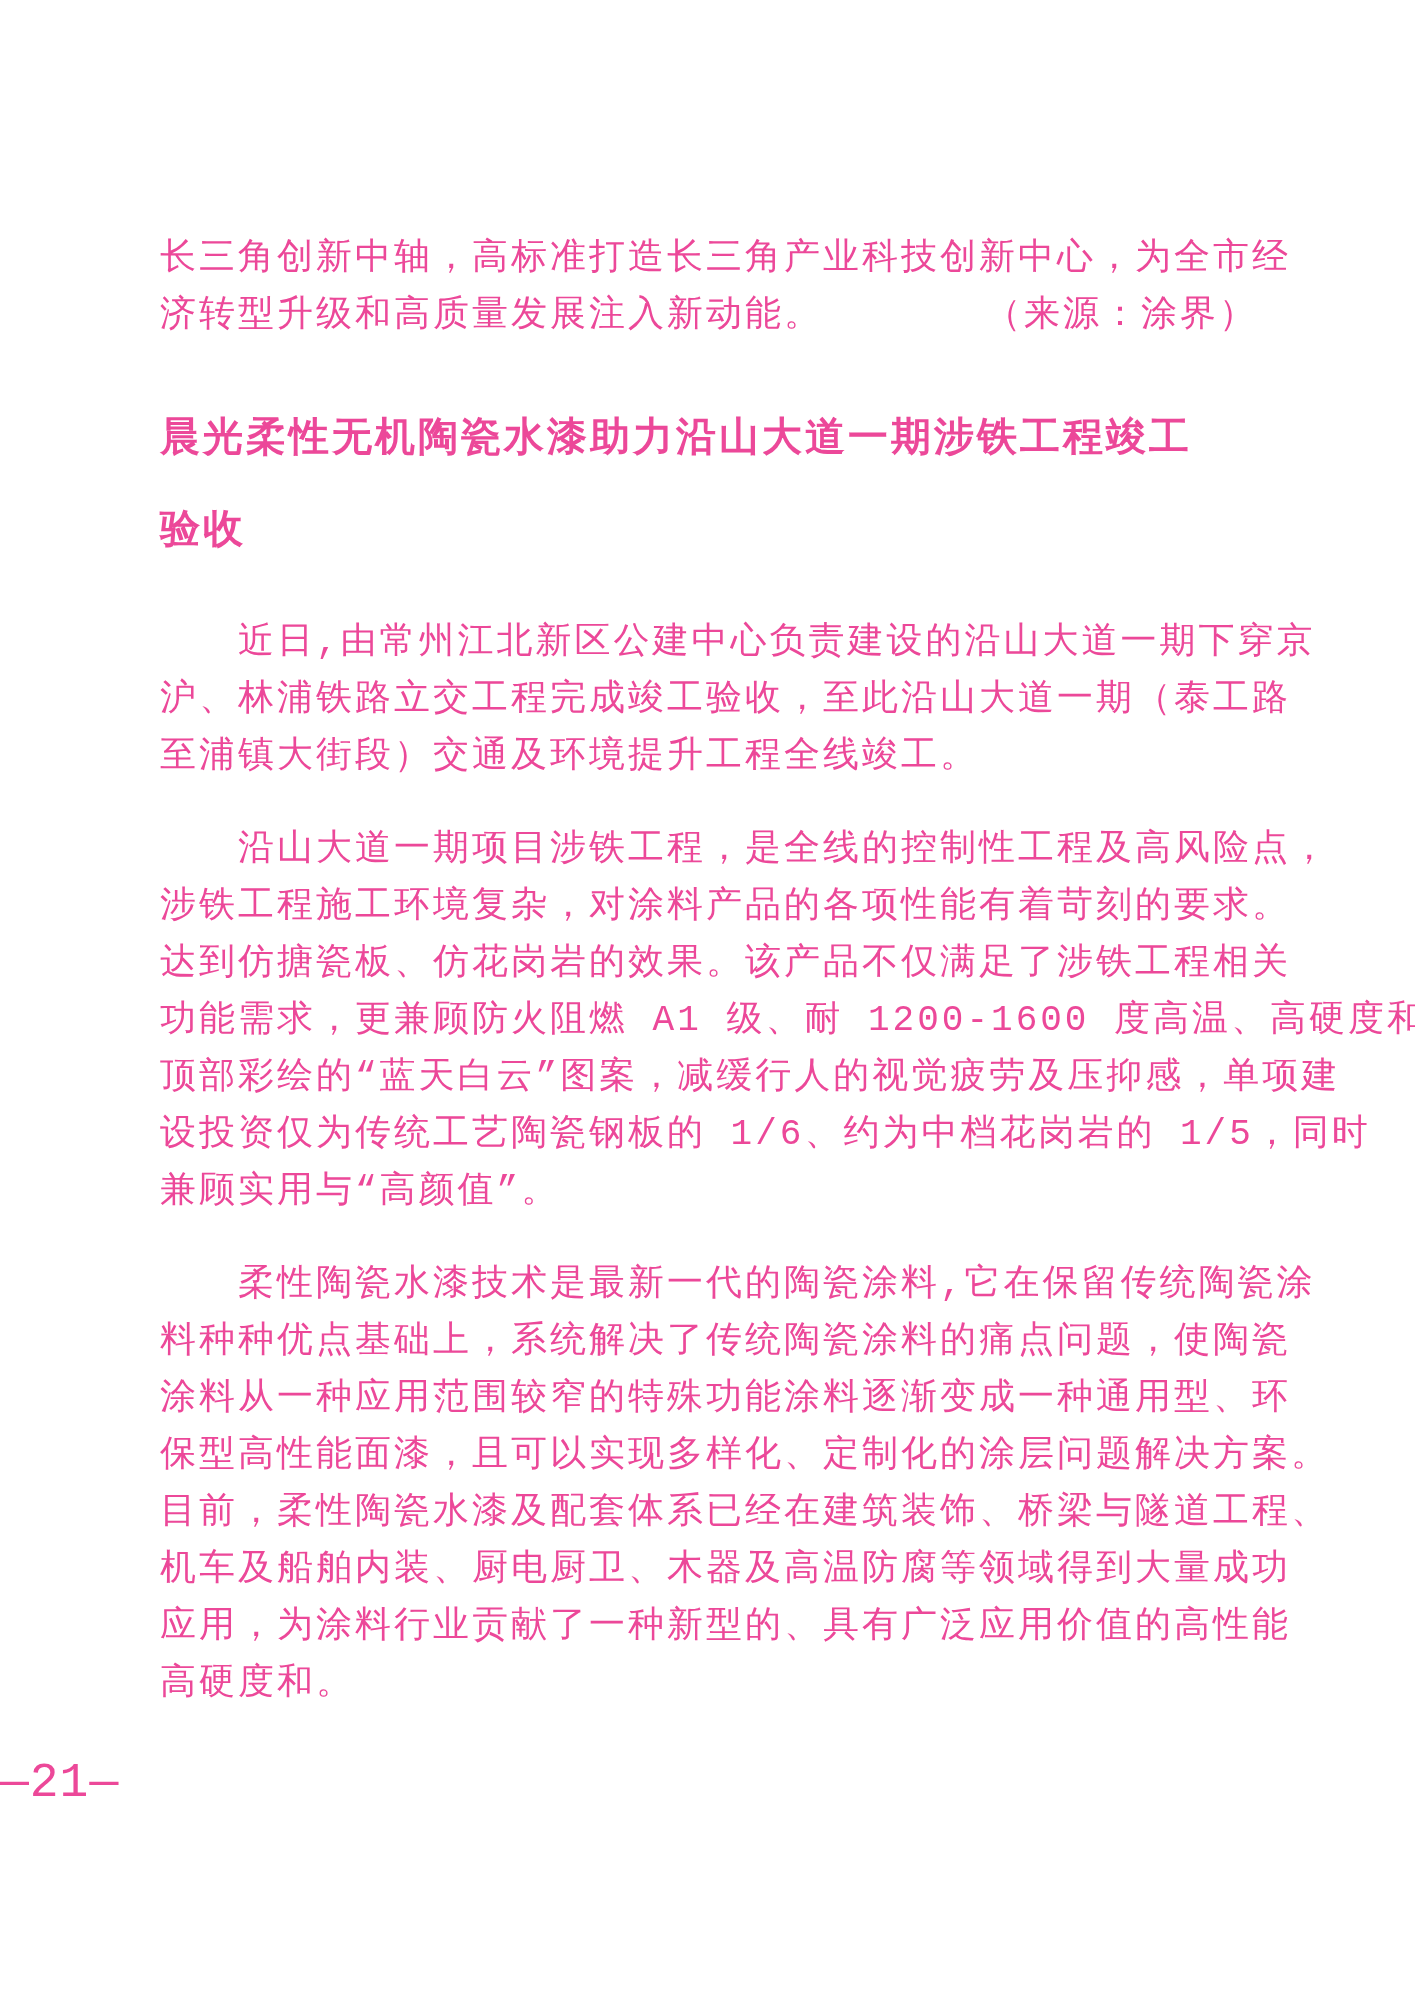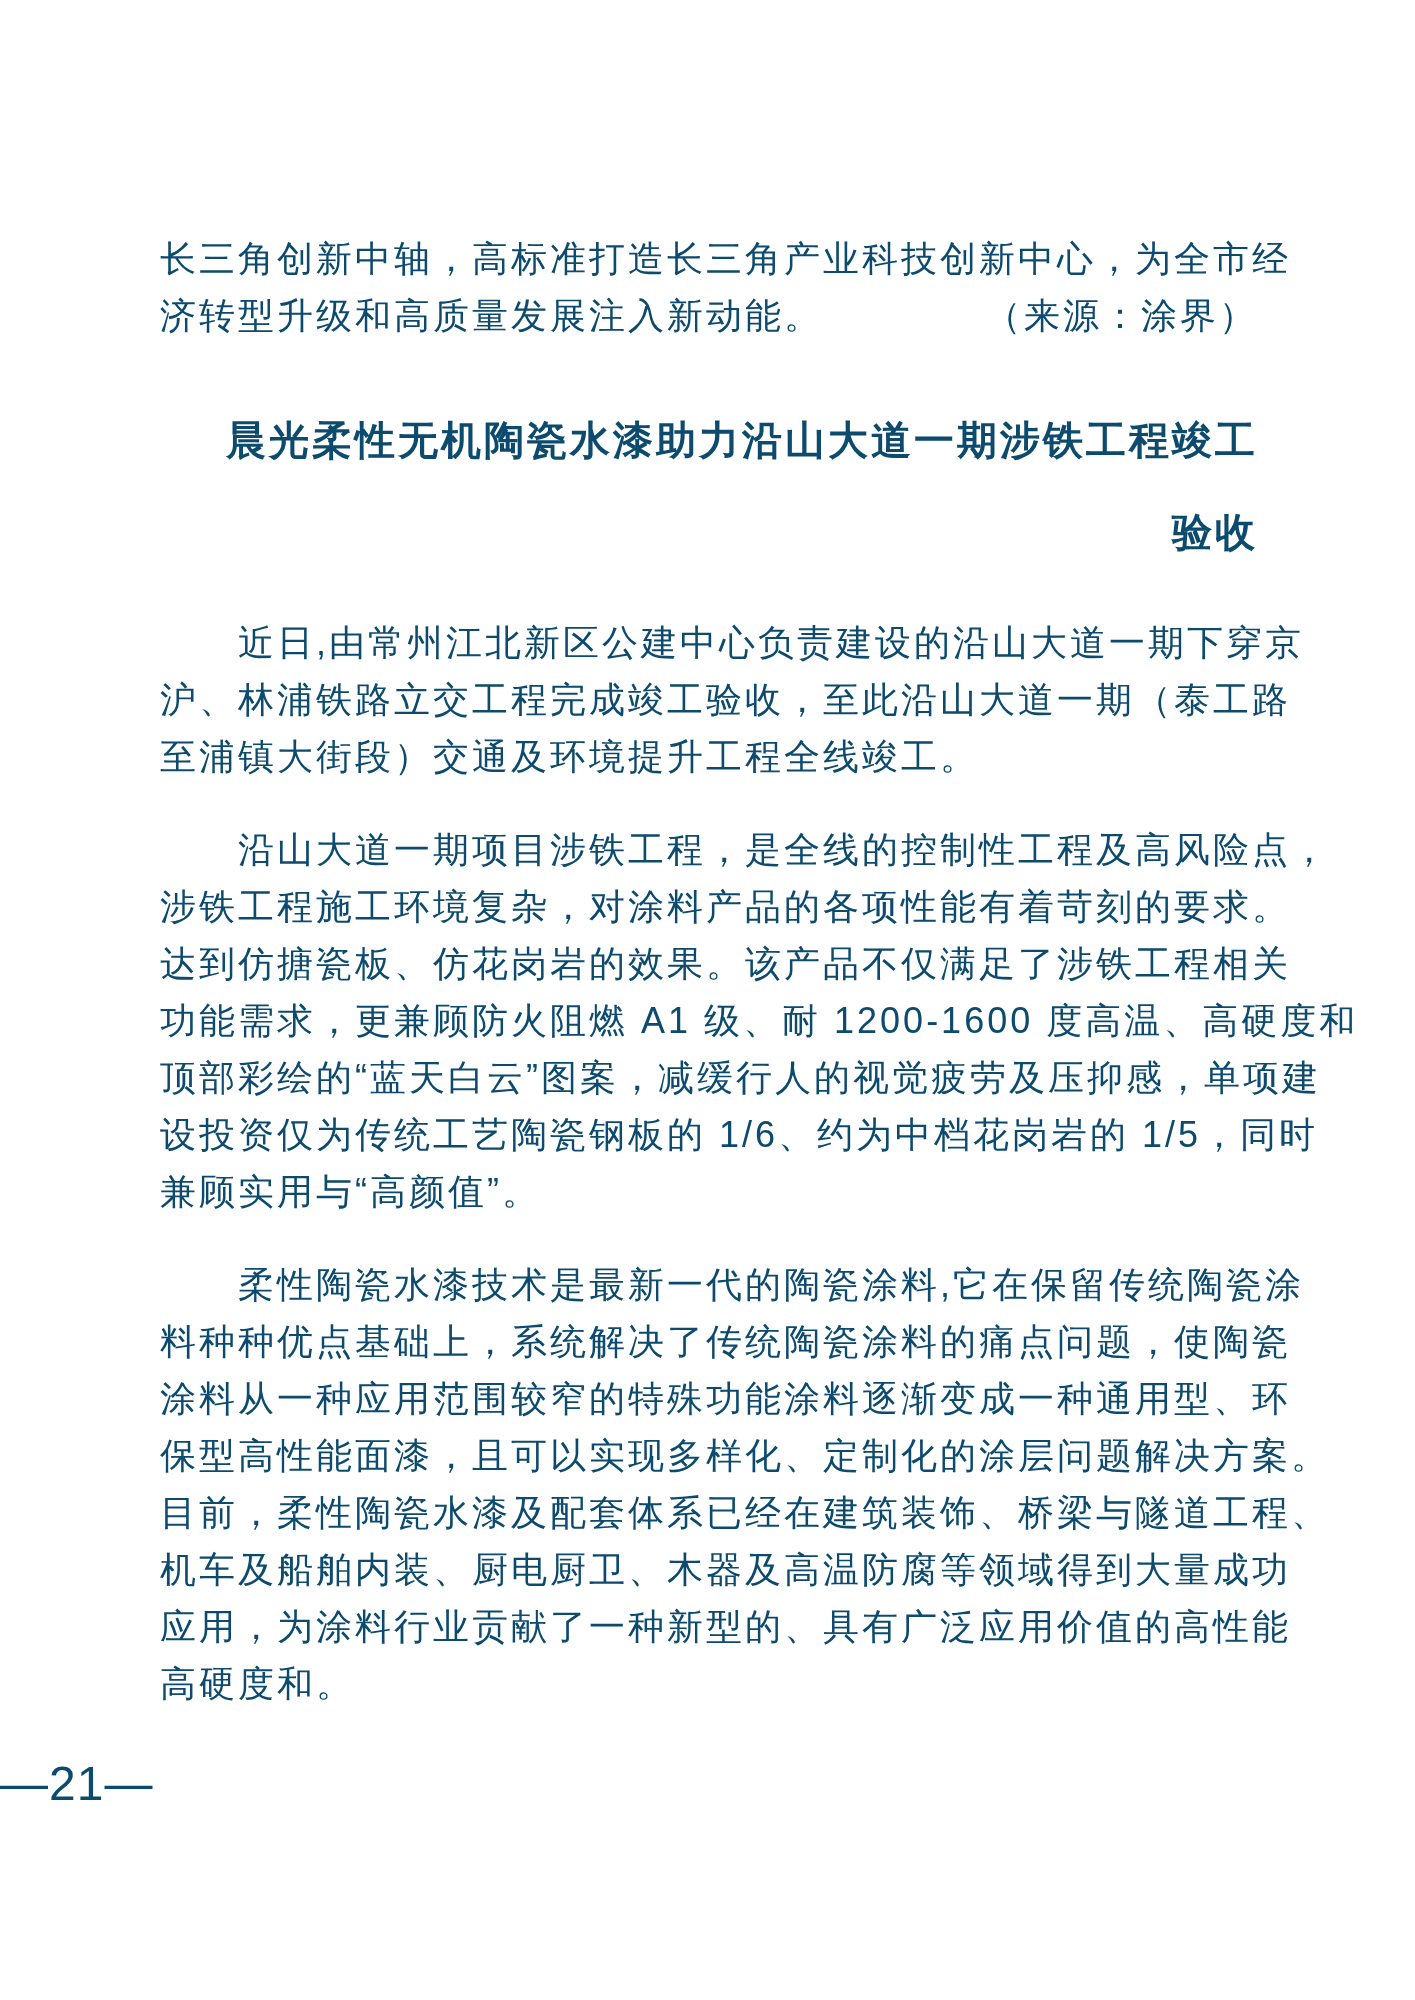--- a/index.html
+++ b/index.html
@@ -5,22 +5,22 @@
   html, body {
     margin: 0;
     padding: 0;
     background: #ffffff;
   }
   .page {
     position: relative;
     width: 1415px;
     height: 1928px;
     background: #ffffff;
-    color: #0c4a6e;
-    font-family: Liberation Sans, sans-serif;
+    color: #ec4899;
+    font-family: Liberation Mono, monospace;
     overflow: hidden;
   }
   .content {
     position: absolute;
     left: 160px;
     top: 230px;
     width: 1098px;
     font-size: 36px;
     line-height: 57px;
     letter-spacing: 3px;
@@ -36,21 +36,21 @@
     display: flex;
     justify-content: space-between;
     white-space: nowrap;
   }
   .article-title {
     margin-top: 50px;
     font-weight: bold;
     font-size: 40px;
     line-height: 92px;
     letter-spacing: 3px;
-    text-align: right;
+    text-align: left;
   }
   .article-body {
     margin-top: 25px;
   }
   .page-footer {
     position: absolute;
     top: 1755px;
     left: 0;
     width: 1345px;
     font-size: 48px;

